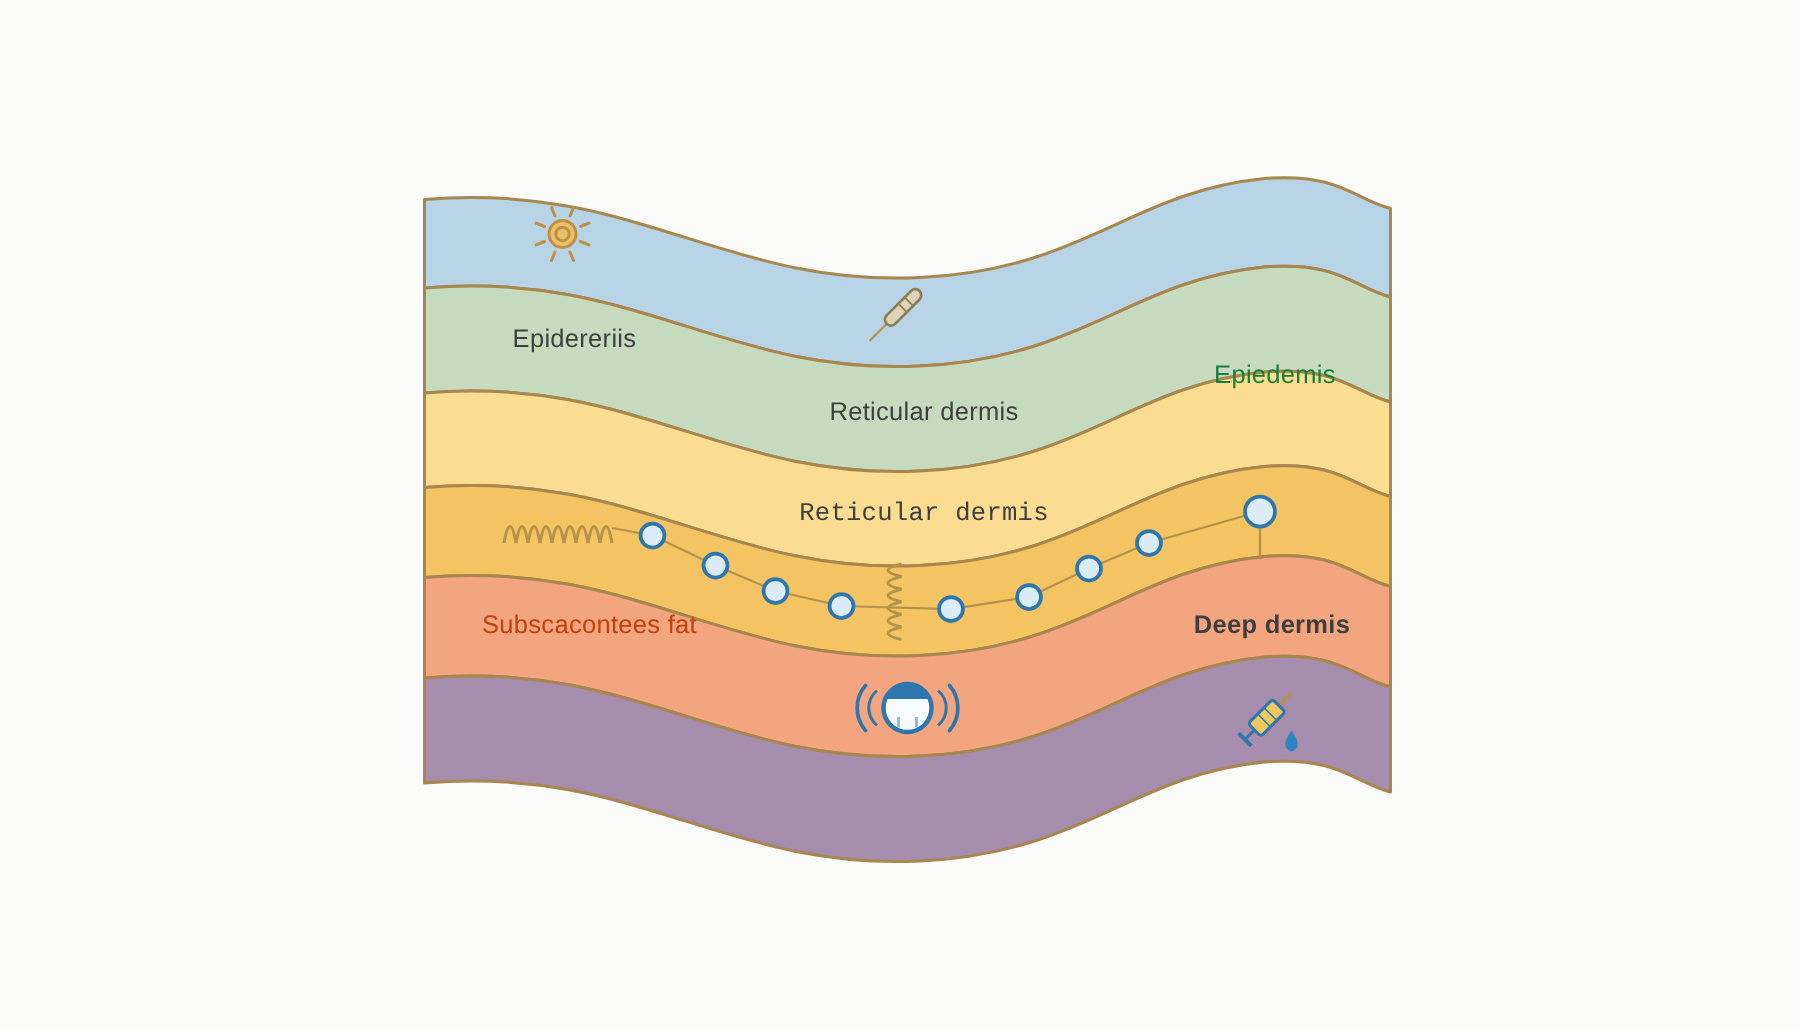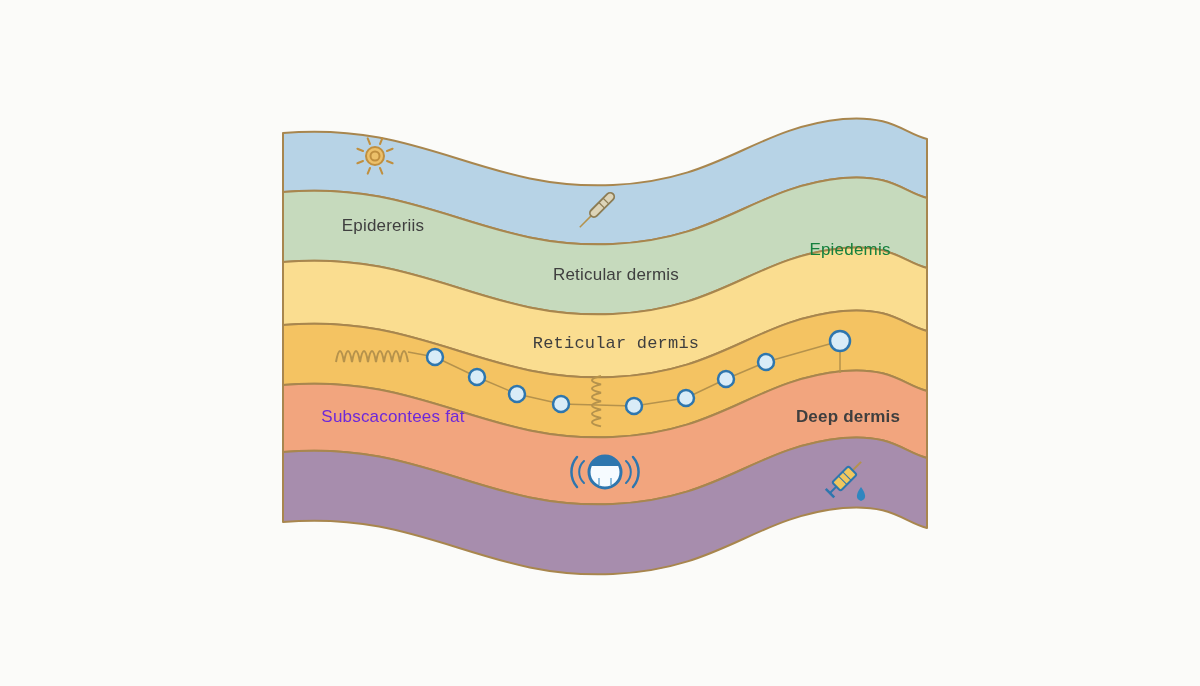--- a/index.html
+++ b/index.html
@@ -82,16 +82,16 @@
         </g>
         <path d="M861,487 C856,494 855,499 861,501 C867,499 866,494 861,487" fill="#2f86bf"></path>
       </g>
     </svg>
 
   <div class="labels">
     <div class="label" style="left: 371px; top: 226px; color: rgb(63, 63, 63);">Epidereriis</div>
     <div class="label" style="left: 838px; top: 226px; color: #15803d; margin-top: 24px;">Epiedemis</div>
     <div class="label" style="left: 604px; top: 275px; color: rgb(63, 63, 63);">Reticular dermis</div>
     <div class="label" style="left: 604px; top: 343px; color: rgb(63, 63, 63); font-family: Liberation Mono, monospace;">Reticular dermis</div>
-    <div class="label" style="left: 381px; top: 417px; color: #6d28d9;">Subscacontees fat</div>
+    <div class="label" style="left: 381px; top: 417px; color: #c2410c;">Subscacontees fat</div>
     <div class="label" style="left: 836px; top: 417px; color: rgb(63, 63, 63); font-weight: bold;">Deep dermis</div>
   </div>
 </div>
 
 </body></html>

